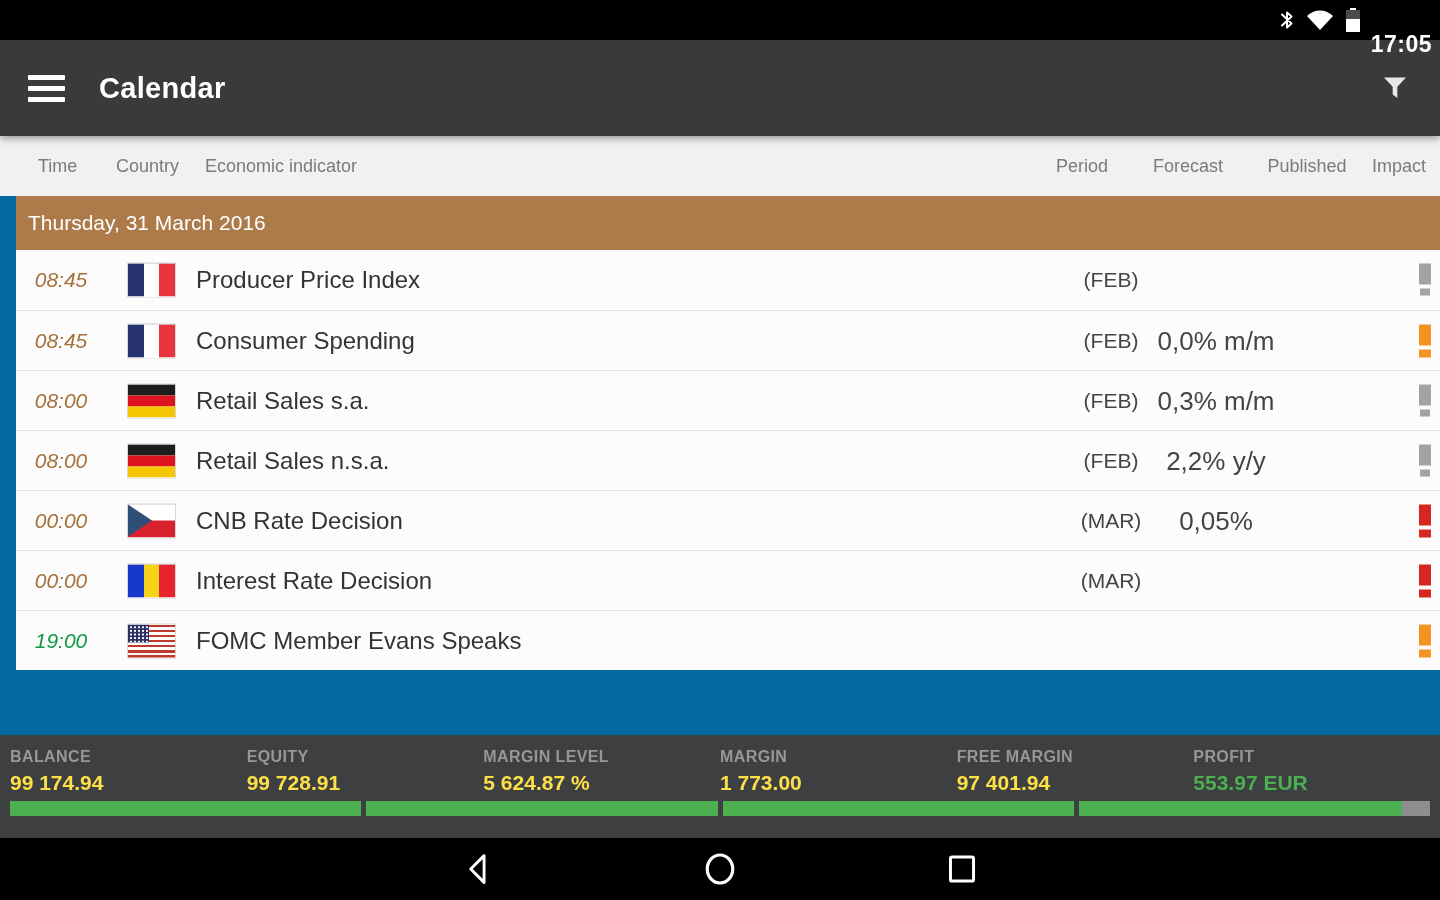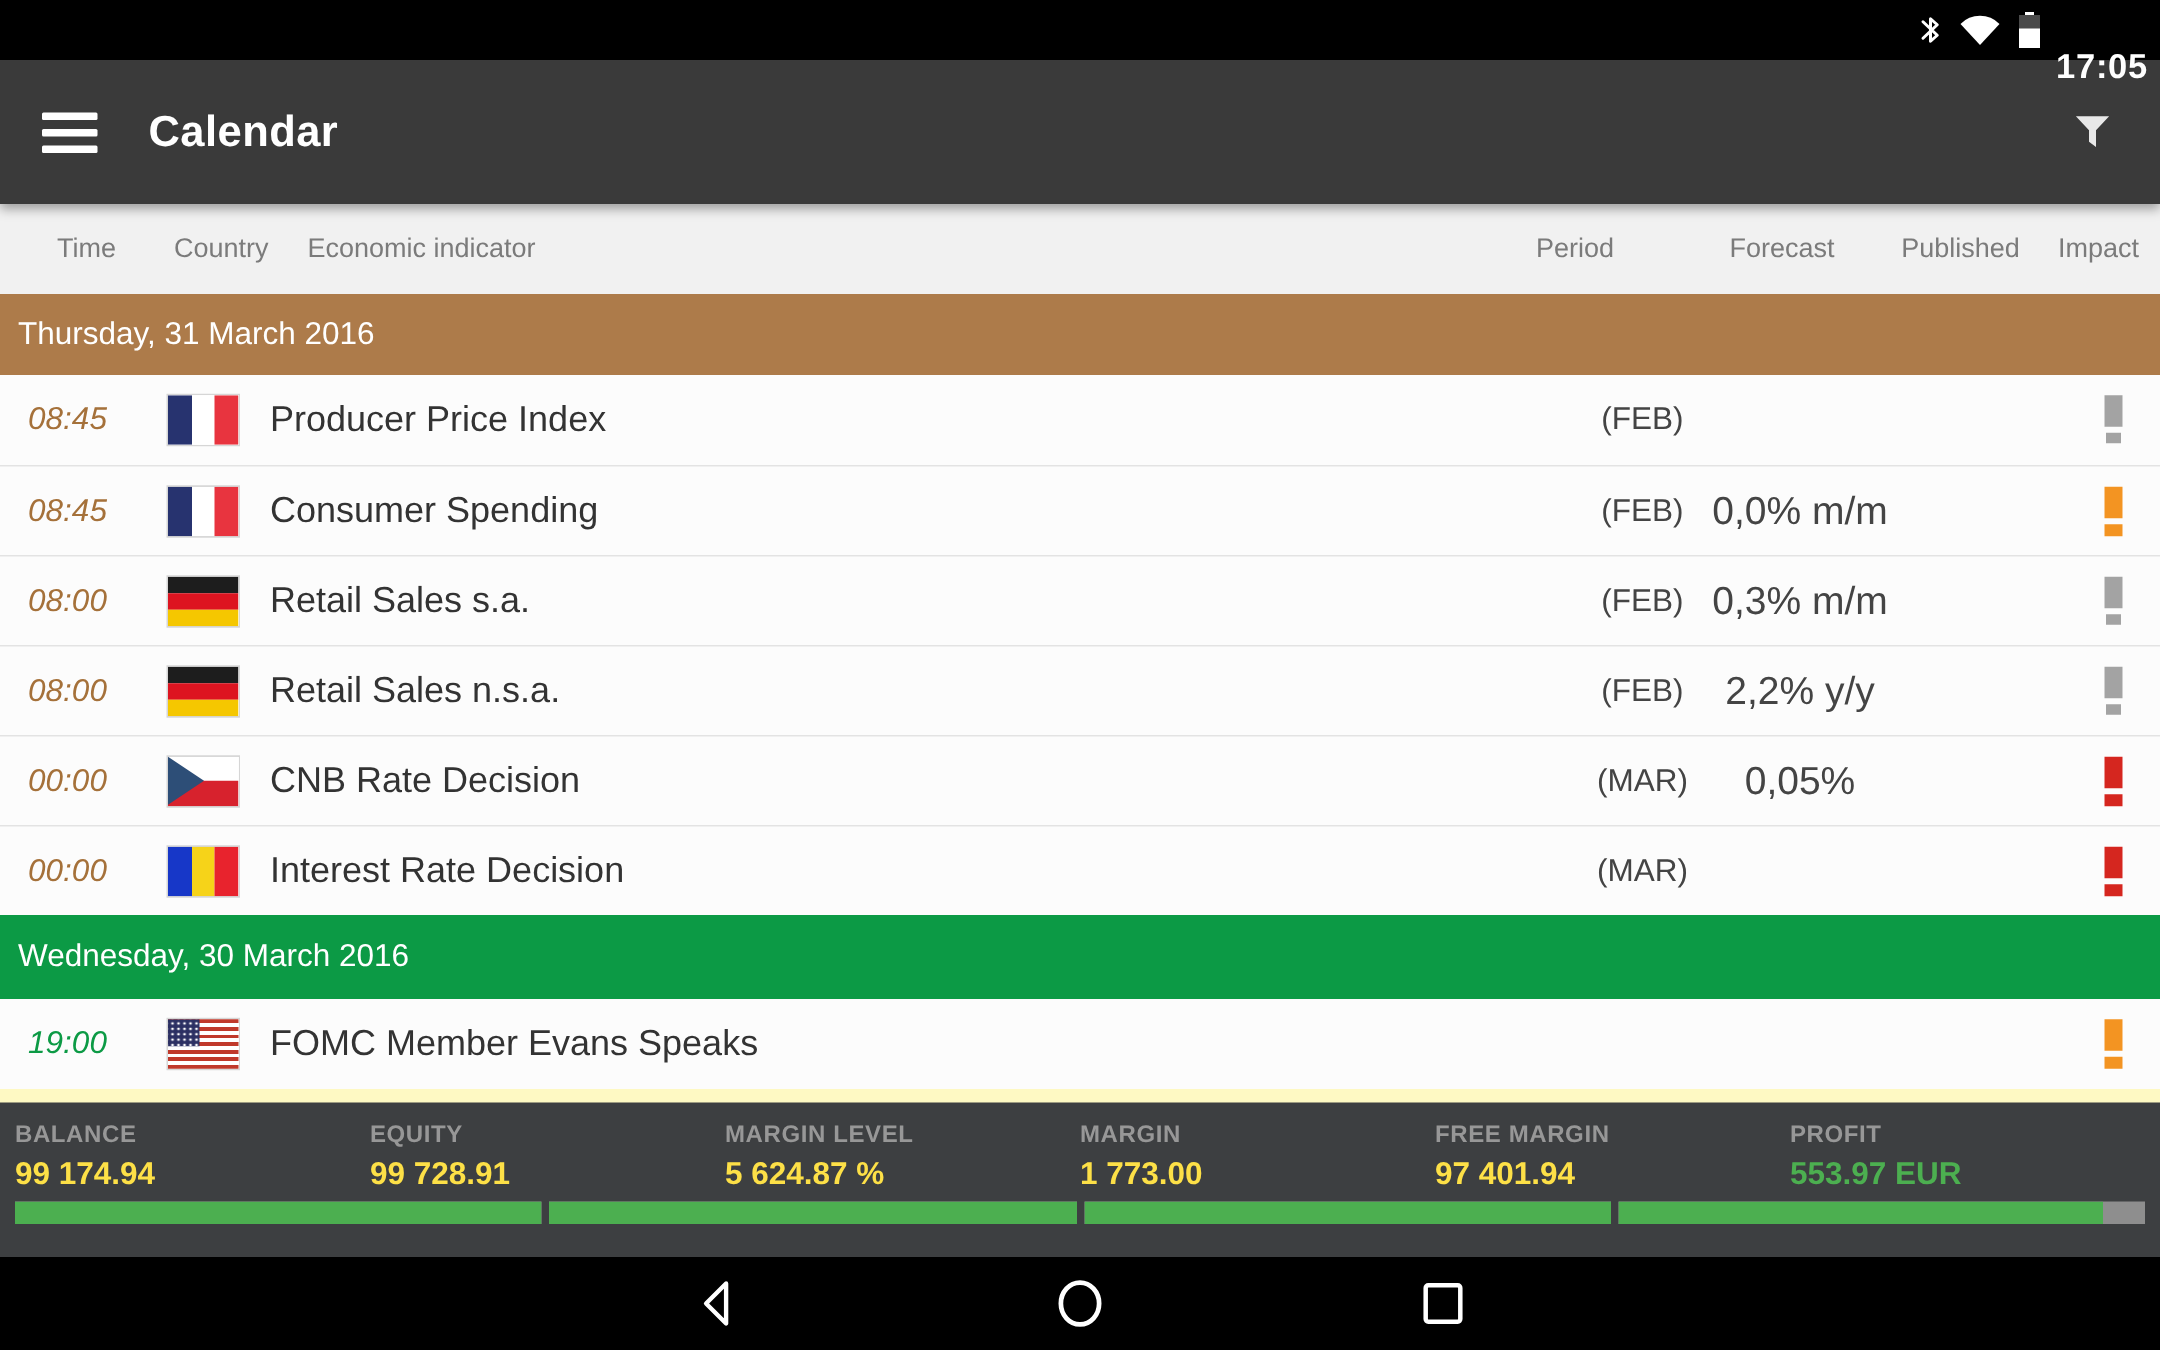--- a/index.html
+++ b/index.html
@@ -22,27 +22,27 @@
   .app-title { color:#fff; font-size:29px; font-weight:bold; margin-left:34px; letter-spacing:0.3px; }
   .app-bar .spacer { flex:1; }
   .filter-btn { width:34px; height:34px; display:flex; align-items:center; justify-content:center; cursor:pointer; }
 
   
   .col-header { position:absolute; top:136px; left:0; width:100%; height:60px; background:#f1f1f1; z-index:5; }
   .col-header span { position:absolute; top:50%; transform:translateY(-50%); color:#7b7b7b; font-size:18px; }
   .ch-time { left:38px; }
   .ch-country { left:116px; }
   .ch-indicator { left:188px;margin-left:17px; }
-  .ch-period { left:1050px; transform:translate(-50%,-50%) !important; }
+  .ch-period { left:1082px; transform:translate(-50%,-50%) !important; }
   .ch-forecast { left:1188px; transform:translate(-50%,-50%) !important; }
   .ch-published { left:1307px; transform:translate(-50%,-50%) !important; }
   .ch-impact { left:1399px; transform:translate(-50%,-50%) !important; }
 
   
-  .calendar-list { position:absolute; top:196px; left:0; width:100%; bottom:0; background:#fef9c3; z-index:1; }
+  .calendar-list { position:absolute; top:196px; left:0; width:100%; bottom:0; background:#0369a1; z-index:1;padding-left:16px; }
   .section-header { height:54px; display:flex; align-items:center; padding-left:12px; }
   .section-header.theme-brown { background:var(--brown); }
   .section-header.theme-green { background:var(--green); height:56px; }
   .section-label { color:#fff; font-size:21px; }
 
   .event-row { position:relative; height:60px; background:#fcfcfc; }
   .event-row + .event-row { border-top:1px solid #e3e3e3; }
   .section-header + .event-row { border-top:none; }
   .cell-time { position:absolute; left:0; width:90px; text-align:center; top:50%; transform:translateY(-50%);
     font-size:21px;font-style:italic; }
@@ -246,23 +246,20 @@
         </div>
         <span class="cell-indicator">Interest Rate Decision</span>
         <span class="cell-period">(MAR)</span>
         <span class="cell-forecast"></span>
         <span class="impact-icon impact-red">
           <i class="impact-bar"></i>
           <i class="impact-gap"></i>
           <i class="impact-dot"></i>
         </span>
       </div>
-      <div class="section-header theme-green">
-        <span class="section-label">Wednesday, 30 March 2016</span>
-      </div>
       <div class="event-row theme-green">
         <span class="cell-time">19:00</span>
         <div class="flag flag-US">
           <i class="canton"></i>
         </div>
         <span class="cell-indicator">FOMC Member Evans Speaks</span>
         <span class="cell-period"></span>
         <span class="cell-forecast"></span>
         <span class="impact-icon impact-orange">
           <i class="impact-bar"></i>

